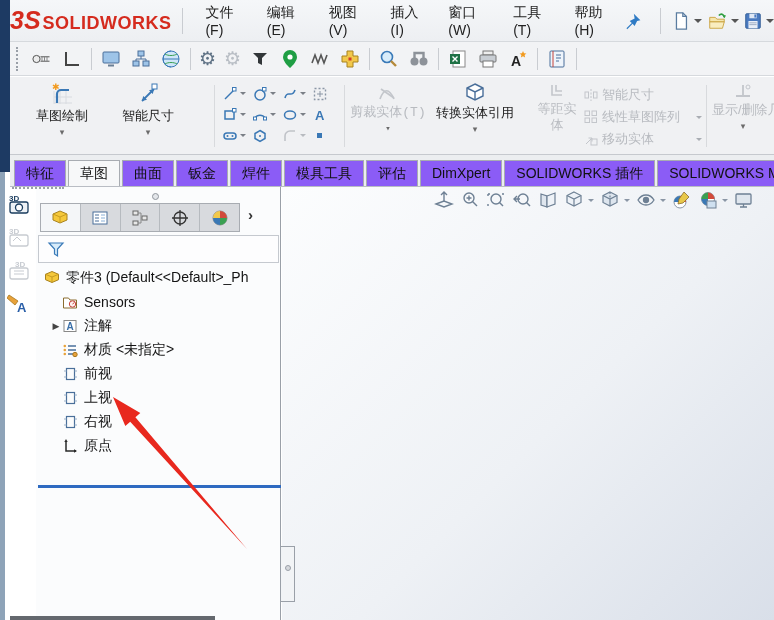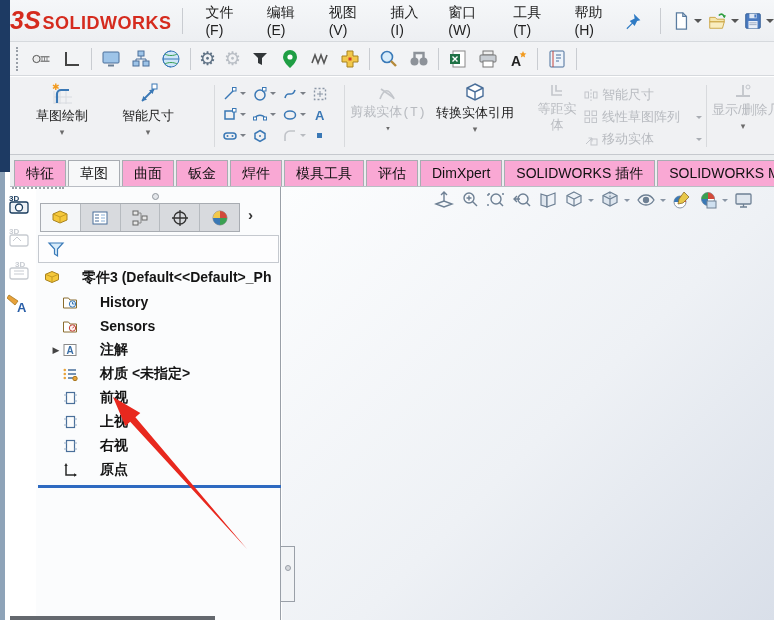--- a/index.html
+++ b/index.html
@@ -44,42 +44,42 @@
   .ecell .sdd{width:0;height:0;border-left:3.5px solid transparent;border-right:3.5px solid transparent;
       border-top:3.5px solid #7a7f86;margin-left:2px;}
   .rstack{position:absolute;left:574px;top:7px;width:118px;font-size:13px;color:#b8bbc0;}
   .rrow{display:flex;align-items:center;height:22px;white-space:nowrap;}
   .rrow .lbl{margin-left:4px;}
   .rrow .sdd{margin-left:auto;width:0;height:0;border-left:3.5px solid transparent;
       border-right:3.5px solid transparent;border-top:3.5px solid #a9adb3;}
   
   #tabsrow{left:10px;top:155px;width:764px;height:31px;background:#eceef0;
     display:flex;align-items:flex-end;padding-left:4px;box-sizing:border-box;overflow:hidden;}
-  .tab{height:25px;line-height:25px;padding:0 11px;background:#f9a8d4;
+  .tab{height:25px;line-height:25px;padding:0 11px;background:#8b5cf6;
     border:1px solid #a8acb2;border-bottom:none;font-size:14px;color:#111;
     margin-right:2px;white-space:nowrap;cursor:default;}
   .tab.active{background:#f7f8f9;}
   
   #main-border{left:10px;top:186px;width:764px;height:1px;background:#b9bdc4;}
   #side-icons{left:4px;top:192px;width:30px;display:flex;flex-direction:column;gap:9px;align-items:center;}
   #fm-panel{left:36px;top:187px;width:245px;height:433px;background:#fbfcfd;border-right:1px solid #9aa0a8;box-sizing:border-box;}
   .panel-dots{left:12px;top:187px;width:52px;height:3px;border-top:2px dotted #9aa0a8;}
   .panel-center-dot{left:152px;top:193px;width:7px;height:7px;border-radius:50%;
     background:#e3e6ea;border:1px solid #8f959c;box-sizing:border-box;}
   #fm-tabs{left:40px;top:203px;width:200px;height:29px;display:flex;
     background:#d8dade;border:1px solid #a8acb2;box-sizing:border-box;}
   .fmtab{width:39px;display:flex;align-items:center;justify-content:center;
     border-right:1px solid #b6babf;cursor:pointer;}
   .fmtab.active{background:#f4f6f8;}
   .fm-chevron{left:248px;top:206px;font-size:15px;font-weight:bold;color:#333;cursor:pointer;}
   #fm-filter{left:38px;top:235px;width:241px;height:28px;background:#fdfdfe;
     border:1px solid #c5c9cf;box-sizing:border-box;display:flex;align-items:center;padding-left:8px;}
   #tree{left:38px;top:266px;width:241px;font-size:14px;color:#141414;}
   .trow{display:flex;align-items:center;height:24px;white-space:nowrap;overflow:hidden;}
-  .trow .txt{margin-left:22px;font-weight:bold;}
+  .trow .txt{margin-left:6px;}
   .exp{width:12px;font-size:9px;color:#444;text-align:center;flex:0 0 12px;}
   .ind0{padding-left:6px;} .ind1{padding-left:24px;} .ind1e{padding-left:12px;}
   #rollback{left:38px;top:485px;width:243px;height:3px;background:#2e6ac1;}
   #splitter-tab{left:281px;top:546px;width:14px;height:56px;background:#f2f4f6;
     border:1px solid #9aa0a8;border-left:none;box-sizing:border-box;}
   #splitter-tab .sdot{position:absolute;left:4px;top:18px;width:6px;height:6px;border-radius:50%;
     background:#d5d8dc;border:1px solid #9aa0a8;box-sizing:border-box;}
   #graphics{left:282px;top:187px;width:492px;height:433px;
     background:linear-gradient(135deg,#fcfdfe 0%,#eef1f5 55%,#d9dfe9 100%);}
   #headsup{left:434px;top:190px;display:flex;align-items:center;gap:6px;}
@@ -603,28 +603,20 @@
   <div class="trow ind0">
     <svg width="16" height="16" viewBox="0 0 16 16">
         <path d="M8 1.5l6.5 2.8v5.4L8 12.5 1.5 9.7V4.3z" fill="#f5c83a" stroke="#a8821f"></path>
         <path d="M1.5 4.3L8 7l6.5-2.7M8 7v5.5" fill="none" stroke="#c79c22"></path>
       </svg>
     <span class="txt">零件3 (Default&lt;&lt;Default&gt;_Ph</span>
   </div>
   <div class="trow ind1">
     <svg width="16" height="16" viewBox="0 0 16 16">
         <path d="M1.5 4h5l1.5 2h6.5v8H1.5z" fill="#fff" stroke="#8a6d2f"></path>
-        <circle cx="10.5" cy="10" r="3.2" fill="#e8f2fc" stroke="#3a7ab8"></circle>
-        <path d="M10.5 8v2h2" fill="none" stroke="#3a7ab8"></path>
-      </svg>
-    <span class="txt">History</span>
-  </div>
-  <div class="trow ind1">
-    <svg width="16" height="16" viewBox="0 0 16 16">
-        <path d="M1.5 4h5l1.5 2h6.5v8H1.5z" fill="#fff" stroke="#8a6d2f"></path>
         <circle cx="10.5" cy="10" r="3.2" fill="#fdf0ee" stroke="#c4433a"></circle>
         <path d="M10.5 10l2-1.5" stroke="#c4433a"></path>
       </svg>
     <span class="txt">Sensors</span>
   </div>
   <div class="trow ind1e">
     <span class="exp">▶</span>
     <svg width="16" height="16" viewBox="0 0 16 16">
         <rect x="2" y="2.5" width="12" height="11" fill="#fff" stroke="#888"></rect>
         <text x="4.5" y="12" font-size="10" font-weight="bold" fill="#3a6fa8">A</text>

